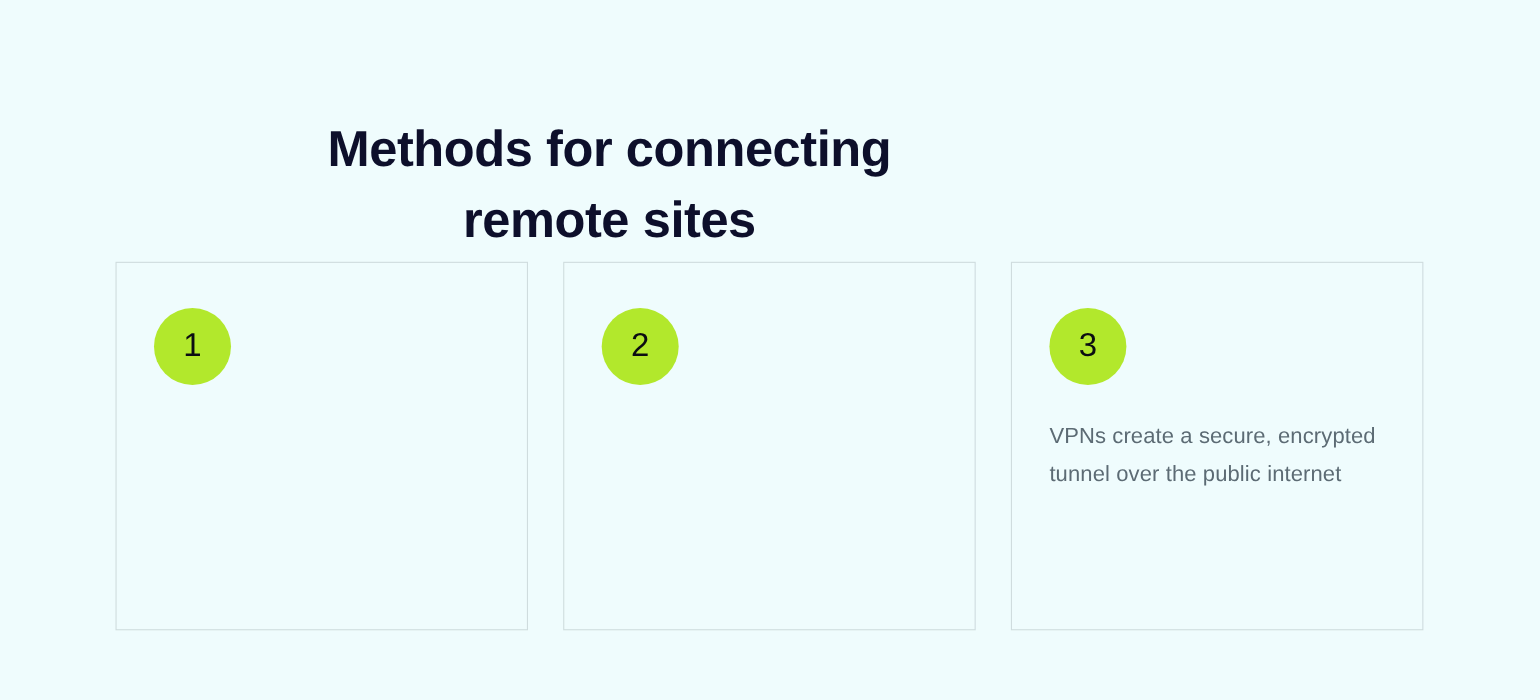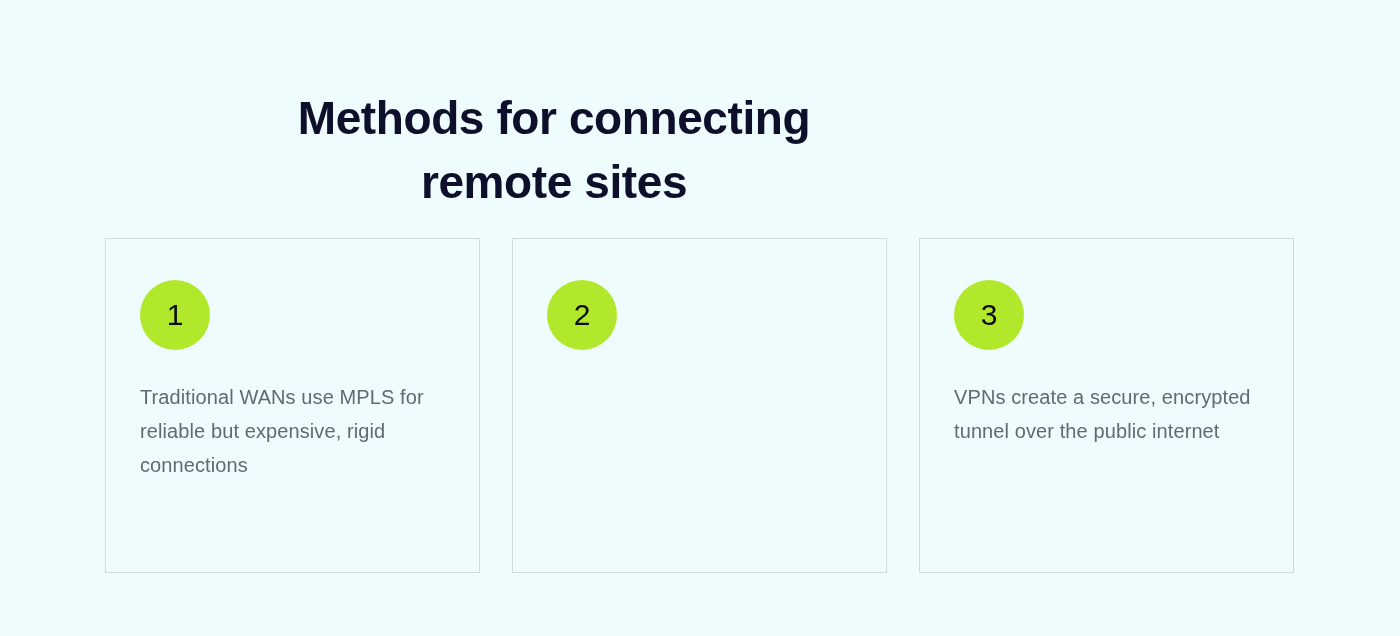--- a/index.html
+++ b/index.html
@@ -15,21 +15,21 @@
   }
   .page {
     position: relative;
     width: 1400px;
     height: 636px;
     box-sizing: border-box;
   }
 
   .page-title {
     position: absolute;
-    top: 55px;
+    top: 72px;
     left: 0;
     width: 1108px;
     text-align: center;
     font-size: 46px;
     font-weight: 700;
     line-height: 64px;
     letter-spacing: -0.4px;
     color: #0d0f2b;
     white-space: pre-line;
   }
@@ -81,21 +81,20 @@
 
   <h1 class="page-title">Methods for connecting
 remote sites</h1>
 
   <div class="cards">
 
     <div class="card">
       <div class="badge">
         <span>1</span>
       </div>
-      <div class="card-text">Traditional WANs use MPLS for reliable but expensive, rigid connections</div>
     </div>
 
     <div class="card">
       <div class="badge">
         <span>2</span>
       </div>
     </div>
 
     <div class="card">
       <div class="badge">

